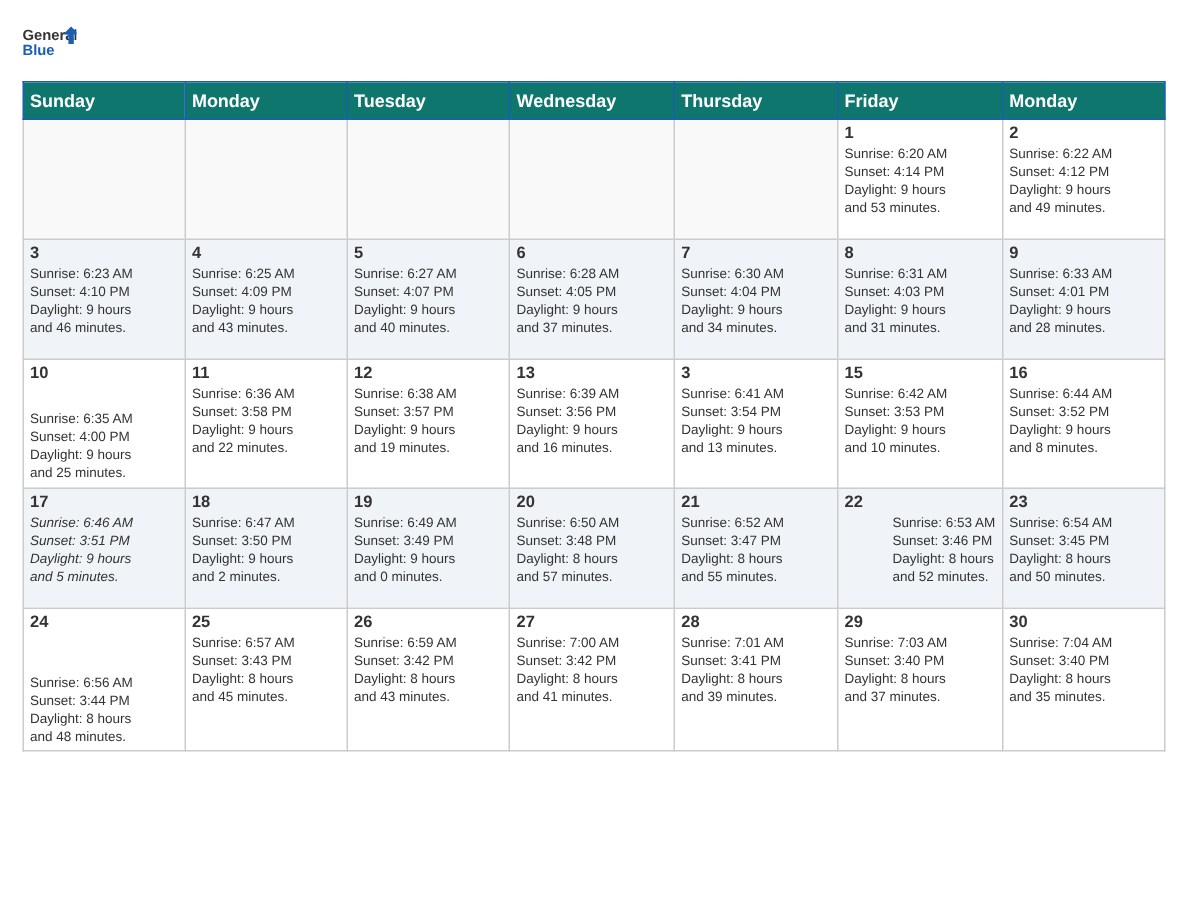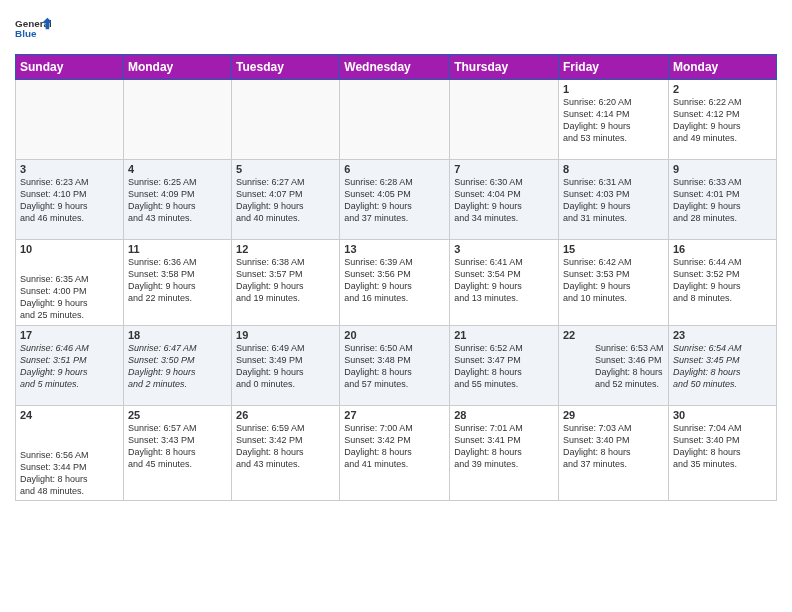--- a/index.html
+++ b/index.html
@@ -11,21 +11,21 @@
     
     .logo { display: flex; align-items: center; }
     
     .title-block { text-align: right; }
     .month-title { font-size: 32px; color: #333; font-weight: normal; }
     .location { font-size: 14px; color: #555; }
     
     .calendar { width: 100%; border-collapse: collapse; }
     
     .calendar th {
-      background: #a21caf;
+      background: #0f766e;
       color: #fff;
       font-size: 12px;
       font-weight: bold;
       padding: 5px 4px;
       text-align: left;
       border: 1px solid #1a5fb4;
     }
     
     .calendar td {
       border: 1px solid #ccc;
@@ -207,21 +207,21 @@
         <tr>
           <td>
             <span class="day-num">17</span>
             <div class="day-info" style="white-space: pre-line; font-style: italic;">Sunrise: 6:46 AM
 Sunset: 3:51 PM
 Daylight: 9 hours
 and 5 minutes.</div>
           </td>
           <td>
             <span class="day-num">18</span>
-            <div class="day-info" style="white-space: pre-line; font-style: italic;">Sunrise: 6:47 AM
+            <div class="day-info" style="white-space: pre-line;">Sunrise: 6:47 AM
 Sunset: 3:50 PM
 Daylight: 9 hours
 and 2 minutes.</div>
           </td>
           <td>
             <span class="day-num">19</span>
             <div class="day-info" style="white-space: pre-line;">Sunrise: 6:49 AM
 Sunset: 3:49 PM
 Daylight: 9 hours
 and 0 minutes.</div>
@@ -242,21 +242,21 @@
           </td>
           <td>
             <span class="day-num">22</span>
             <div class="day-info" style="white-space: pre-line; margin-left: 32px;">Sunrise: 6:53 AM
 Sunset: 3:46 PM
 Daylight: 8 hours
 and 52 minutes.</div>
           </td>
           <td>
             <span class="day-num">23</span>
-            <div class="day-info" style="white-space: pre-line; font-style: italic;">Sunrise: 6:54 AM
+            <div class="day-info" style="white-space: pre-line;">Sunrise: 6:54 AM
 Sunset: 3:45 PM
 Daylight: 8 hours
 and 50 minutes.</div>
           </td>
         </tr>
         <tr>
           <td>
             <span class="day-num">24</span>
             <div class="day-info" style="white-space: pre-line; margin-top: 28px;">Sunrise: 6:56 AM
 Sunset: 3:44 PM

